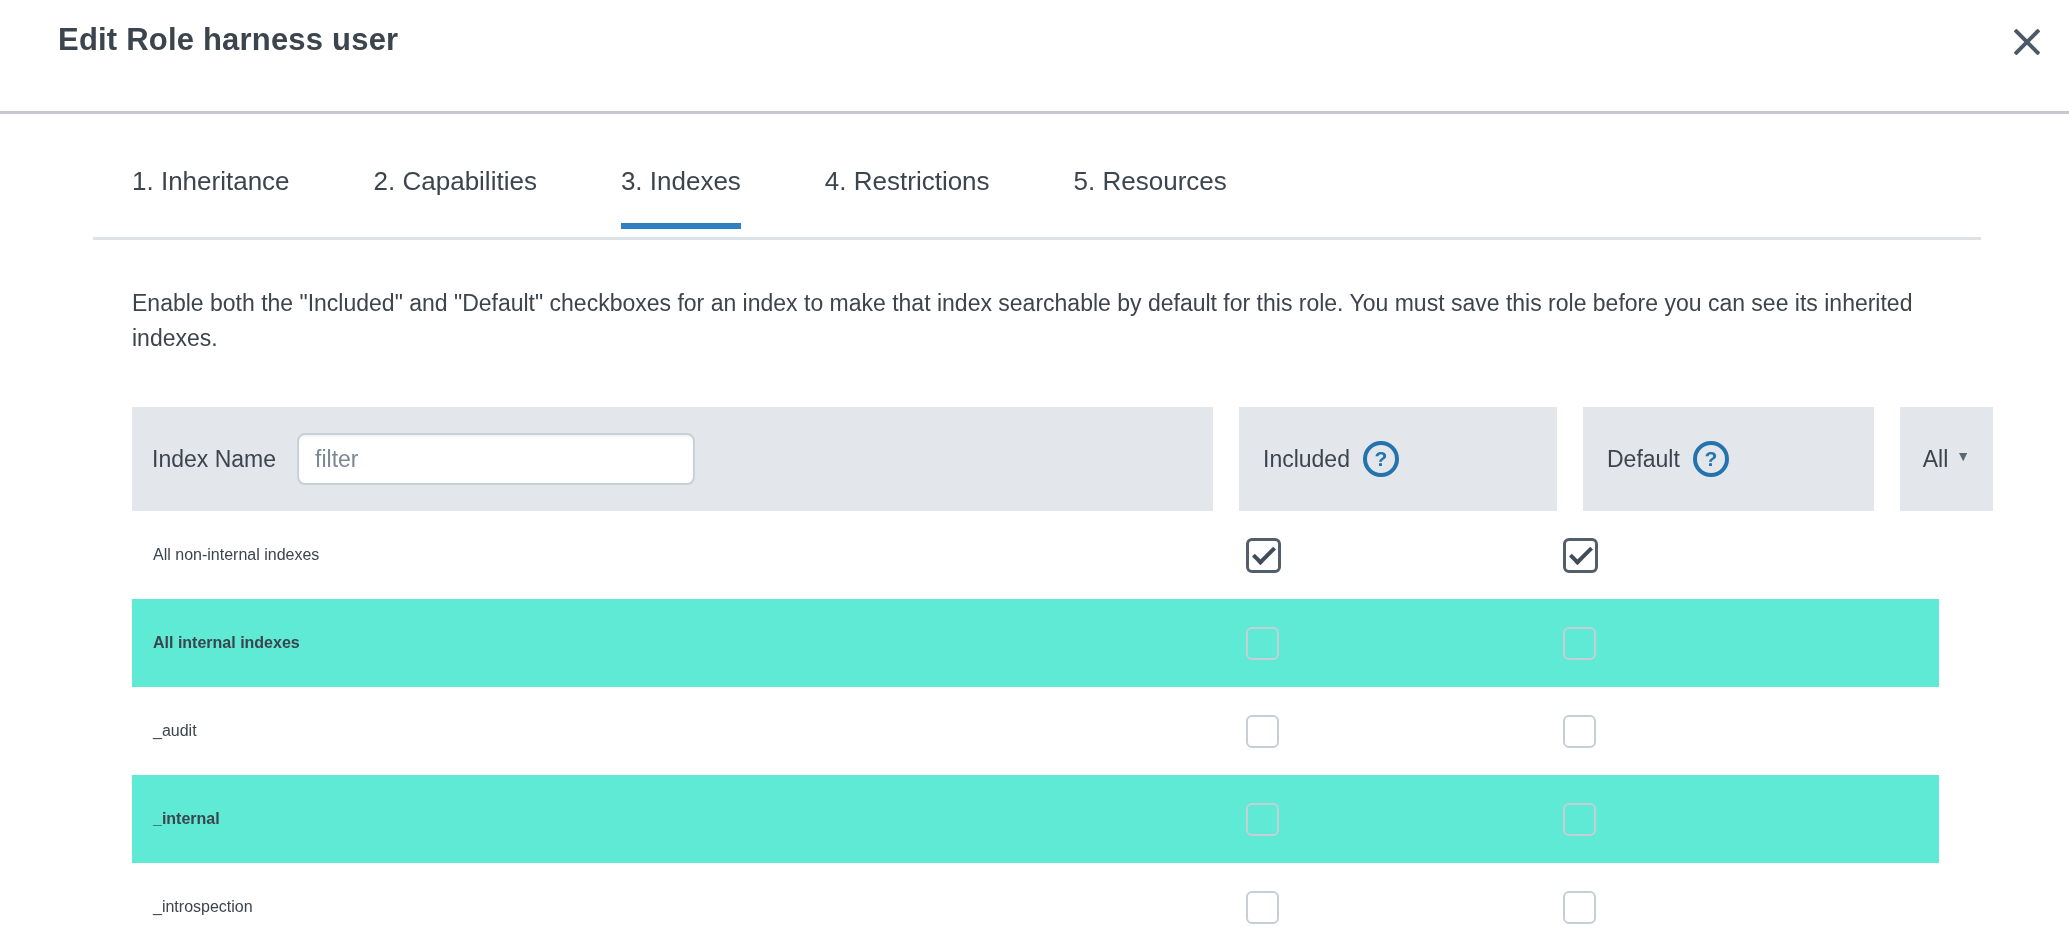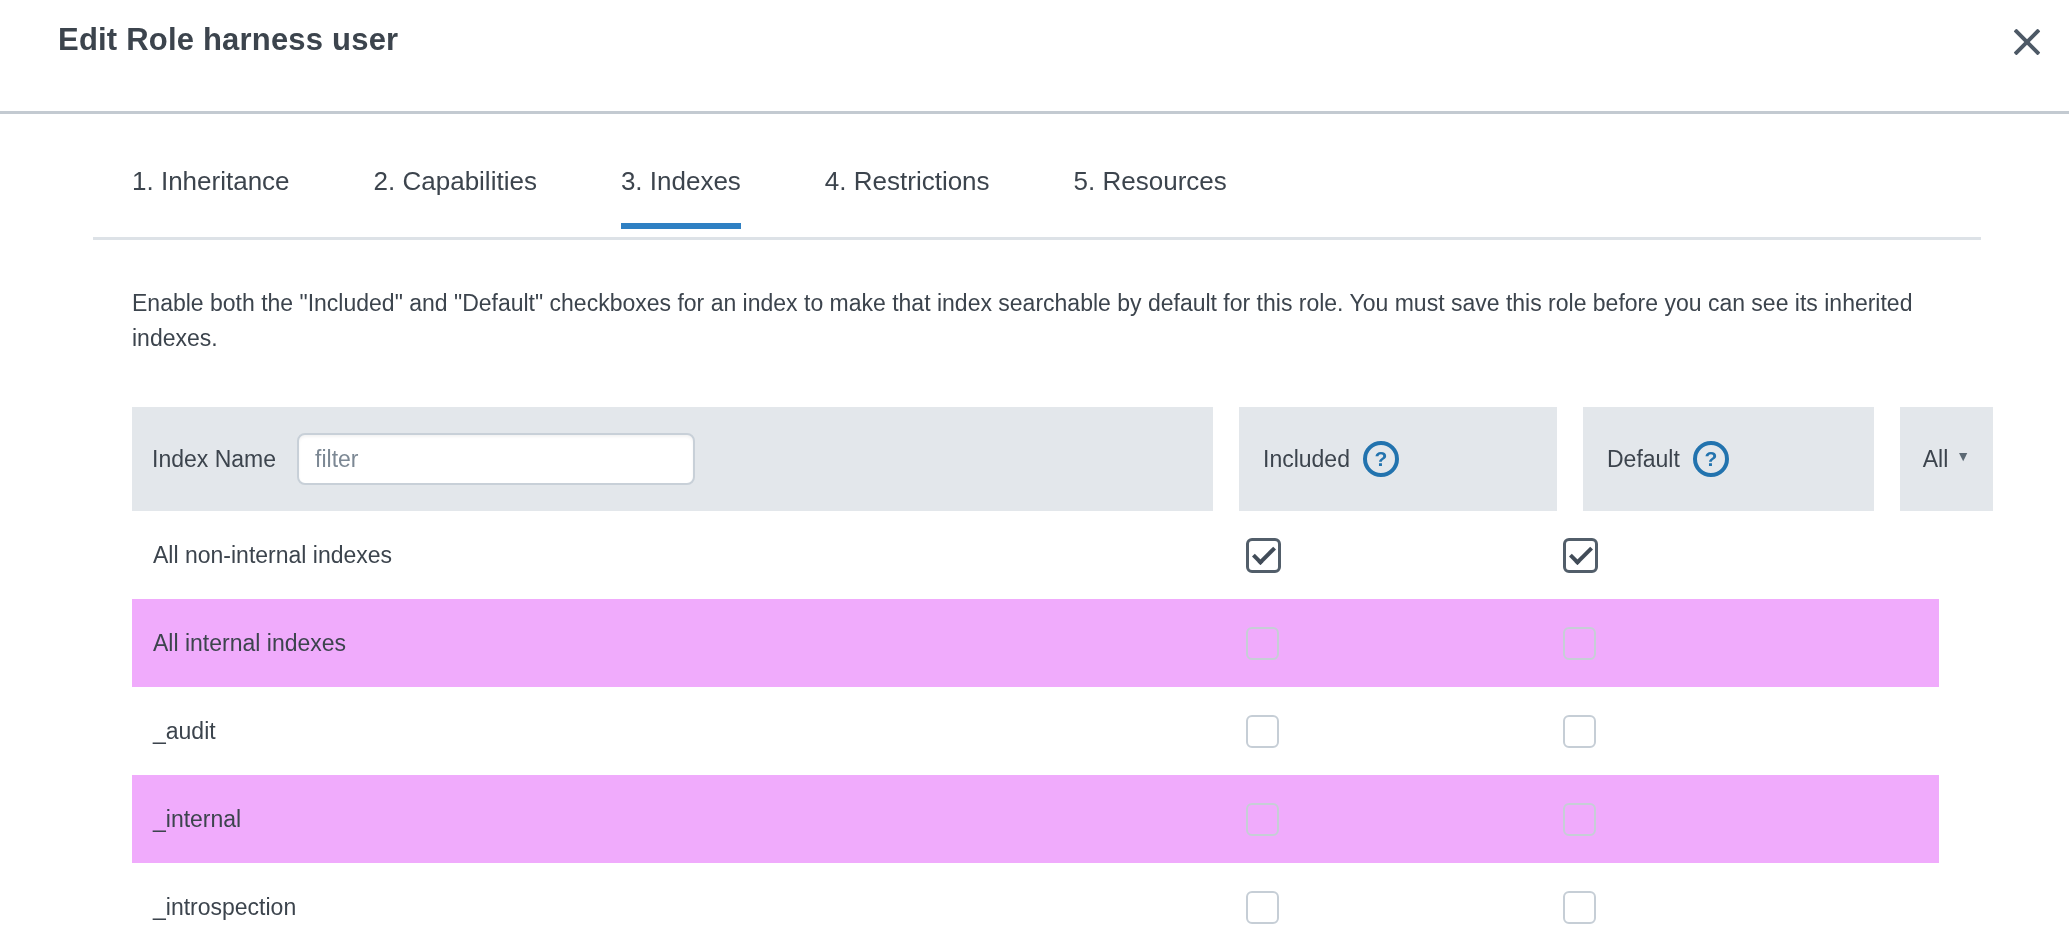--- a/index.html
+++ b/index.html
@@ -43,22 +43,22 @@
   .filter-input::placeholder { color:#7c8894; opacity:1; }
   .th-check { padding-left:24px; gap:13px; }
   .help-icon {
     width:36px; height:36px; border:4px solid #2273ae; border-radius:50%;
     color:#2273ae; font-weight:700; font-size:21px;
     display:flex; align-items:center; justify-content:center; cursor:pointer; flex:0 0 auto;
   }
   .th-all { justify-content:center; cursor:pointer; }
   .caret { font-size:14px; color:#5c6974; margin-left:8px; position:relative; top:-3px; }
 
-  .table-row { display:grid; grid-template-columns:1089px 326px 299px 93px; height:88px; align-items:center; font-size:23px; }
-  .table-row.alt { background:#f0abfc; }
+  .table-row { display:grid; grid-template-columns:1089px 326px 299px 93px; height:88px; align-items:center; font-size:16px; }
+  .table-row.alt { background:#5eead4;font-weight:bold; }
   .cell-name { padding-left:21px; }
   .checkbox {
     display:block; width:33px; height:33px;
     border:2px solid #c6ced6; border-radius:6px;
     background:transparent; position:relative; margin-left:25px; cursor:pointer;
   }
   .cell-default .checkbox { margin-left:16px; }
   .checkbox.checked { width:35px; height:35px; border:3px solid #525e6a; background:#fff; }
   .checkbox.checked::after {
     content:""; position:absolute; left:4px; top:6px;

